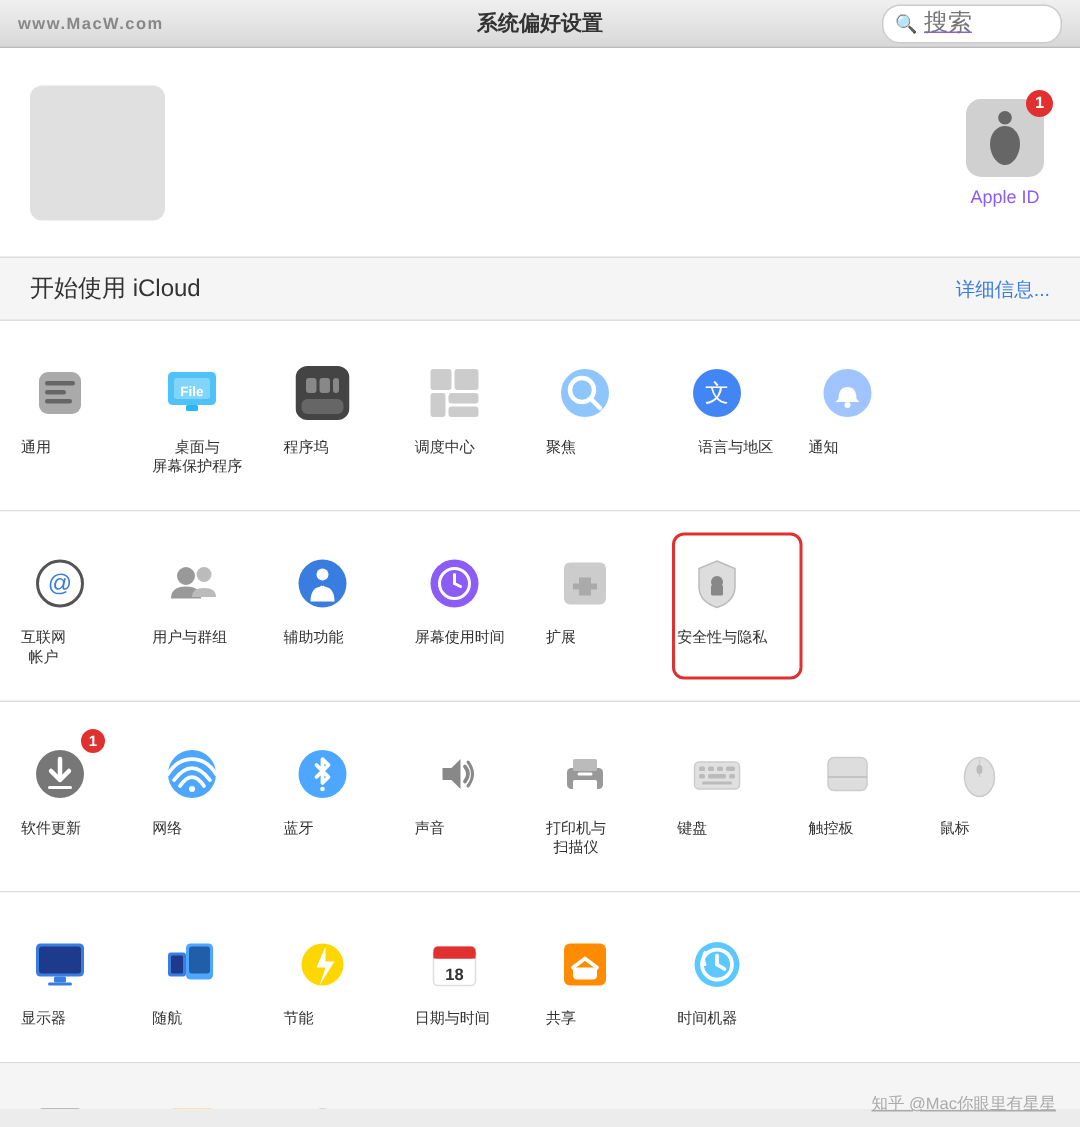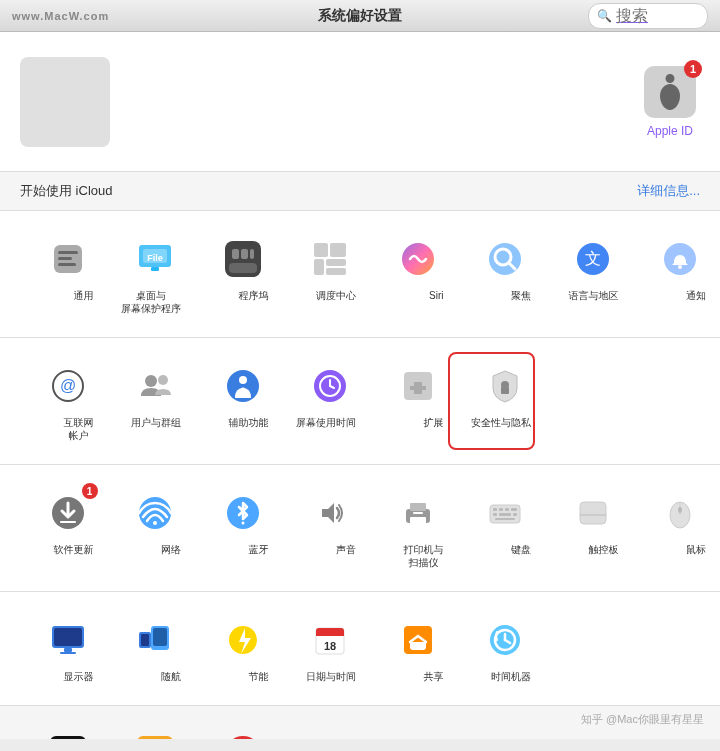--- a/index.html
+++ b/index.html
@@ -145,21 +145,21 @@
     
     .icloud-bar {
       background: #f5f5f5;
       display: flex;
       align-items: center;
       justify-content: space-between;
       padding: 10px 20px;
       border-bottom: 1px solid #ddd;
     }
     .icloud-text {
-      font-size: 13px;
+      font-size: 16px;
       color: #333;
     }
     .icloud-link {
       font-size: 13px;
       color: #3a7de0;
       cursor: pointer;
     }
 
     
     .prefs-section {
@@ -168,21 +168,21 @@
       padding: 16px 12px;
     }
     .prefs-grid {
       display: grid;
       grid-template-columns: repeat(8, 1fr);
       gap: 8px 4px;
     }
     .pref-item {
       display: flex;
       flex-direction: column;
-      align-items: flex-end;
+      align-items: flex-start;
       cursor: pointer;
       padding: 6px 2px;
       border-radius: 8px;
       position: relative;
     }
     .pref-item.selected {
       outline: 2px solid #e03030;
       border-radius: 6px;
     }
     .pref-icon {
@@ -212,24 +212,25 @@
     }
     .third-party-grid {
       display: grid;
       grid-template-columns: repeat(8, 1fr);
       gap: 8px 4px;
     }
 
     
     .bottom-watermark {
       position: fixed;
-      bottom: 24px;
+      bottom: 8px;
       right: 16px;
       font-size: 11px;
       color: #aaa;
+      text-decoration: underline;
     }
 
     .badge-red {
       position: absolute;
       top: -4px;
       right: -4px;
       background: #e03030;
       color: #fff;
       border-radius: 50%;
       width: 16px;
@@ -324,51 +325,35 @@
               <rect x="2" y="18" width="10" height="16" rx="2" fill="#ccc"></rect>
               <rect x="14" y="18" width="20" height="7" rx="2" fill="#ccc"></rect>
               <rect x="14" y="27" width="20" height="7" rx="2" fill="#ccc"></rect>
             </svg>
           </div>
           <div class="pref-label" style="white-space: pre-line;">调度中心</div>
         </div>
         <div class="pref-item">
           <div class="pref-icon">
             <svg width="36" height="36" viewBox="0 0 36 36">
-              <circle cx="18" cy="18" r="16" fill="url(#sg)"></circle>
-              <defs>
-                <linearGradient id="sg" x1="0" y1="0" x2="1" y2="1">
-                  <stop offset="0%" stop-color="#9c6de0"></stop>
-                  <stop offset="50%" stop-color="#ff6eb0"></stop>
-                  <stop offset="100%" stop-color="#ff9f43"></stop>
-                </linearGradient>
-              </defs>
-              <path d="M10 18 Q14 12 18 18 Q22 24 26 18" stroke="white" stroke-width="2.5" fill="none" stroke-linecap="round"></path>
-            </svg>
-          </div>
-          <div class="pref-label" style="white-space: pre-line;">Siri</div>
-        </div>
-        <div class="pref-item">
-          <div class="pref-icon">
-            <svg width="36" height="36" viewBox="0 0 36 36">
               <circle cx="18" cy="18" r="16" fill="#8ec5fc"></circle>
               <circle cx="16" cy="16" r="8" fill="none" stroke="white" stroke-width="3"></circle>
               <line x1="22" y1="22" x2="28" y2="28" stroke="white" stroke-width="3" stroke-linecap="round"></line>
             </svg>
           </div>
           <div class="pref-label" style="white-space: pre-line;">聚焦</div>
         </div>
         <div class="pref-item">
           <div class="pref-icon">
             <svg width="36" height="36" viewBox="0 0 36 36">
               <circle cx="18" cy="18" r="16" fill="#4285f4"></circle>
               <text x="18" y="23" font-size="16" fill="white" text-anchor="middle" font-family="serif">文</text>
             </svg>
           </div>
-          <div class="pref-label" style="white-space: pre-line;">语言与地区</div>
+          <div class="pref-label" style="white-space: pre-line; margin-left: 14px;">语言与地区</div>
         </div>
         <div class="pref-item">
           <div class="pref-icon">
             <svg width="36" height="36" viewBox="0 0 36 36">
               <circle cx="18" cy="18" r="16" fill="#a0c4ff"></circle>
               <path d="M12 22 Q12 14 18 14 Q24 14 24 22 L26 24 H10 Z" fill="white"></path>
               <circle cx="18" cy="26" r="2" fill="white"></circle>
             </svg>
           </div>
           <div class="pref-label" style="white-space: pre-line;">通知</div>

